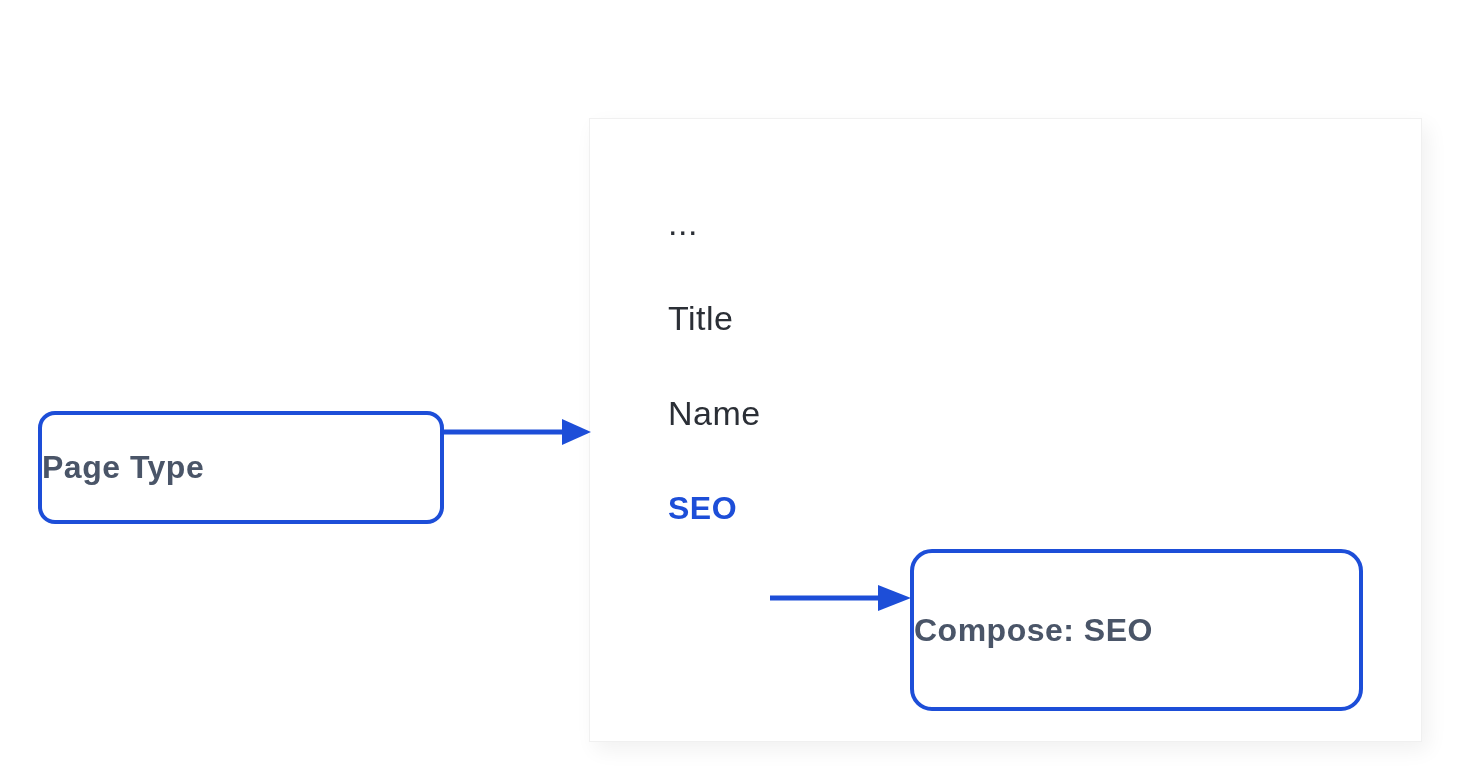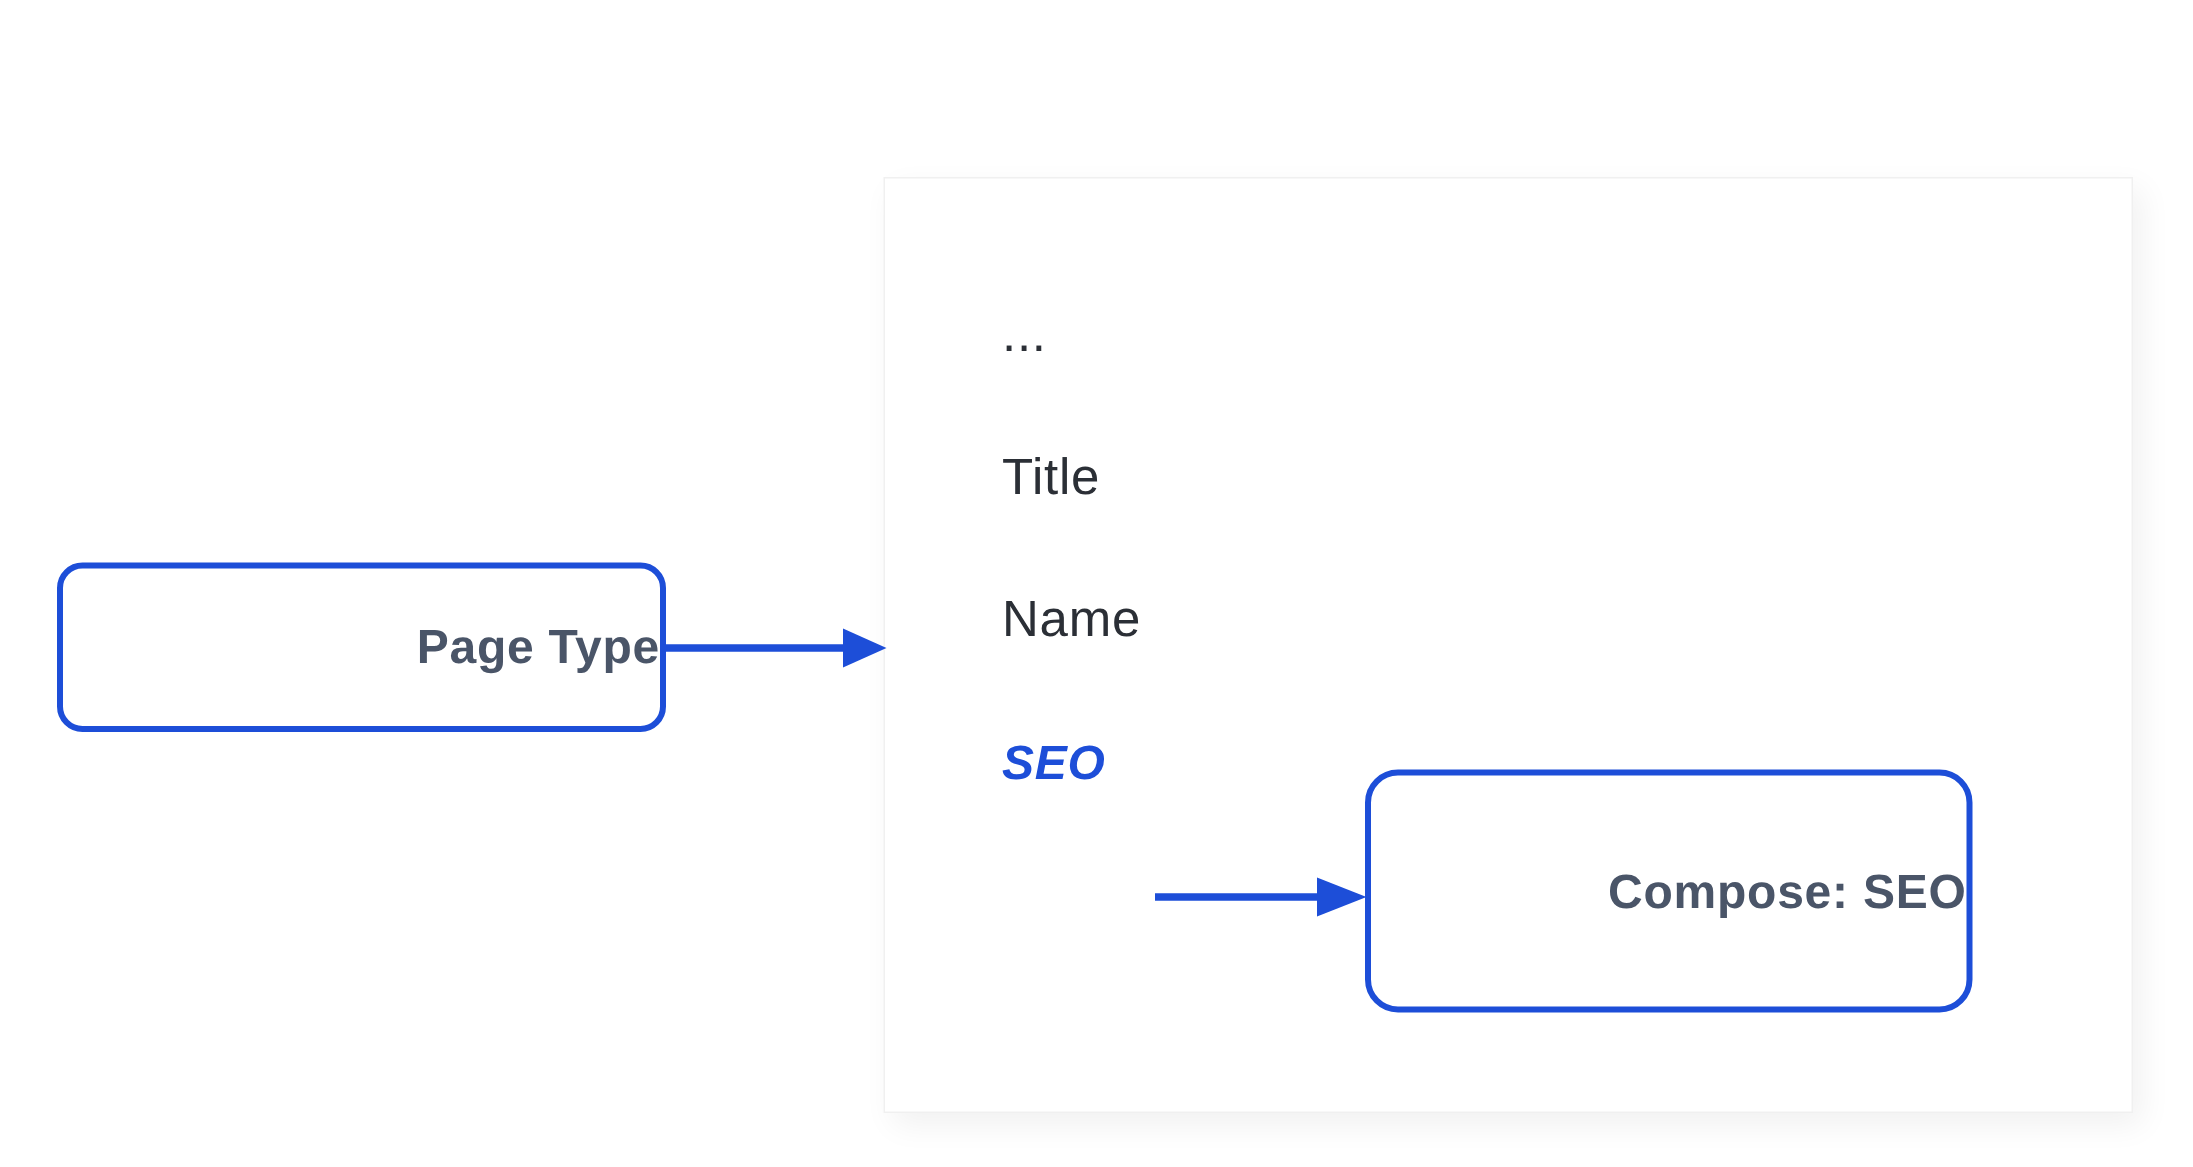--- a/index.html
+++ b/index.html
@@ -58,42 +58,42 @@
     height: 95px;
     display: flex; align-items: center;
     font-size: 34px;
     color: var(--field-text);
     letter-spacing: 0.5px;
   }
   .field--highlight {
     color: var(--accent-blue);
     font-weight: bold;
     font-size: 32px;
-    font-style: italic;
   }
 
   
   .node {
     position: absolute;
     background: #ffffff;
     border: 4px solid var(--accent-blue);
-    display: flex; align-items: center; justify-content: flex-end;
+    display: flex; align-items: center; justify-content: flex-start;
     font-size: 32px; font-weight: bold;
     color: var(--heading-slate);
     letter-spacing: 0.5px;
     z-index: 4;
+    margin-top: 36px;
   }
   .node-page-type {
     left: 38px; top: 375px;
     width: 406px; height: 113px;
     border-radius: 17px;
   }
   .node-compose {
     left: 910px; top: 513px;
-    width: 405px; height: 162px;
+    width: 453px; height: 162px;
     border-radius: 22px;
   }
 
   
   .arrow {
     position: absolute;
     color: var(--accent-blue);
     z-index: 5;
   }
   .arrow svg { display: block; }

